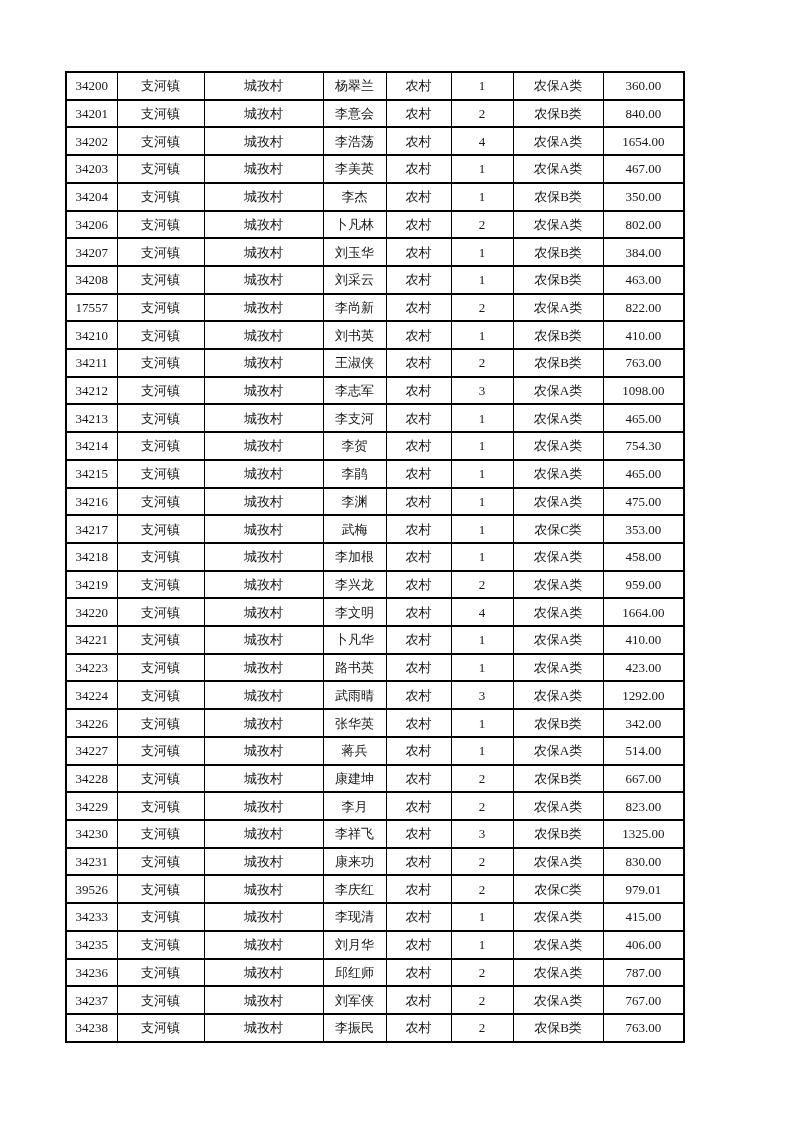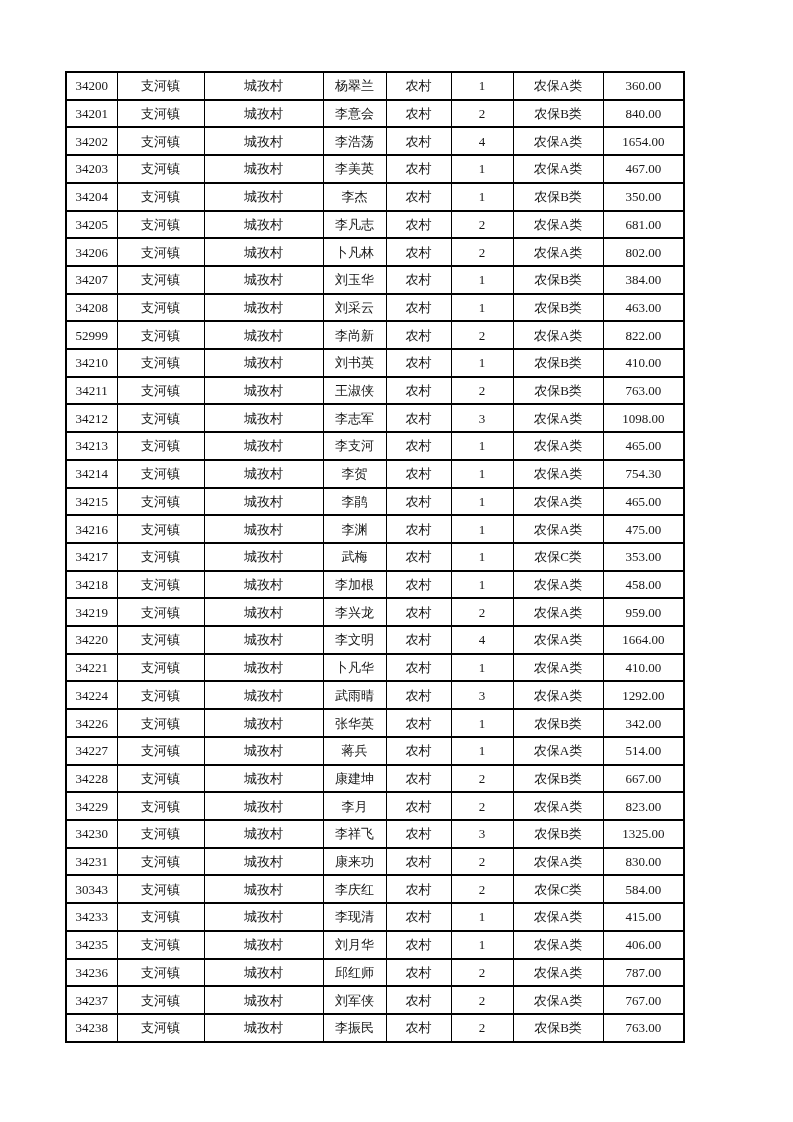--- a/index.html
+++ b/index.html
@@ -99,30 +99,20 @@
           <td>34204</td>
           <td>支河镇</td>
           <td>城孜村</td>
           <td>李杰</td>
           <td>农村</td>
           <td>1</td>
           <td>农保B类</td>
           <td>350.00</td>
         </tr>
         <tr>
-          <td>34205</td>
-          <td>支河镇</td>
-          <td>城孜村</td>
-          <td>李凡志</td>
-          <td>农村</td>
-          <td>2</td>
-          <td>农保A类</td>
-          <td>681.00</td>
-        </tr>
-        <tr>
           <td>34206</td>
           <td>支河镇</td>
           <td>城孜村</td>
           <td>卜凡林</td>
           <td>农村</td>
           <td>2</td>
           <td>农保A类</td>
           <td>802.00</td>
         </tr>
         <tr>
@@ -139,21 +129,21 @@
           <td>34208</td>
           <td>支河镇</td>
           <td>城孜村</td>
           <td>刘采云</td>
           <td>农村</td>
           <td>1</td>
           <td>农保B类</td>
           <td>463.00</td>
         </tr>
         <tr>
-          <td>52999</td>
+          <td>17557</td>
           <td>支河镇</td>
           <td>城孜村</td>
           <td>李尚新</td>
           <td>农村</td>
           <td>2</td>
           <td>农保A类</td>
           <td>822.00</td>
         </tr>
         <tr>
           <td>34210</td>
@@ -269,20 +259,30 @@
           <td>34221</td>
           <td>支河镇</td>
           <td>城孜村</td>
           <td>卜凡华</td>
           <td>农村</td>
           <td>1</td>
           <td>农保A类</td>
           <td>410.00</td>
         </tr>
         <tr>
+          <td>34223</td>
+          <td>支河镇</td>
+          <td>城孜村</td>
+          <td>路书英</td>
+          <td>农村</td>
+          <td>1</td>
+          <td>农保A类</td>
+          <td>423.00</td>
+        </tr>
+        <tr>
           <td>34224</td>
           <td>支河镇</td>
           <td>城孜村</td>
           <td>武雨晴</td>
           <td>农村</td>
           <td>3</td>
           <td>农保A类</td>
           <td>1292.00</td>
         </tr>
         <tr>
@@ -339,28 +339,28 @@
           <td>34231</td>
           <td>支河镇</td>
           <td>城孜村</td>
           <td>康来功</td>
           <td>农村</td>
           <td>2</td>
           <td>农保A类</td>
           <td>830.00</td>
         </tr>
         <tr>
-          <td>30343</td>
+          <td>39526</td>
           <td>支河镇</td>
           <td>城孜村</td>
           <td>李庆红</td>
           <td>农村</td>
           <td>2</td>
           <td>农保C类</td>
-          <td>584.00</td>
+          <td>979.01</td>
         </tr>
         <tr>
           <td>34233</td>
           <td>支河镇</td>
           <td>城孜村</td>
           <td>李现清</td>
           <td>农村</td>
           <td>1</td>
           <td>农保A类</td>
           <td>415.00</td>

